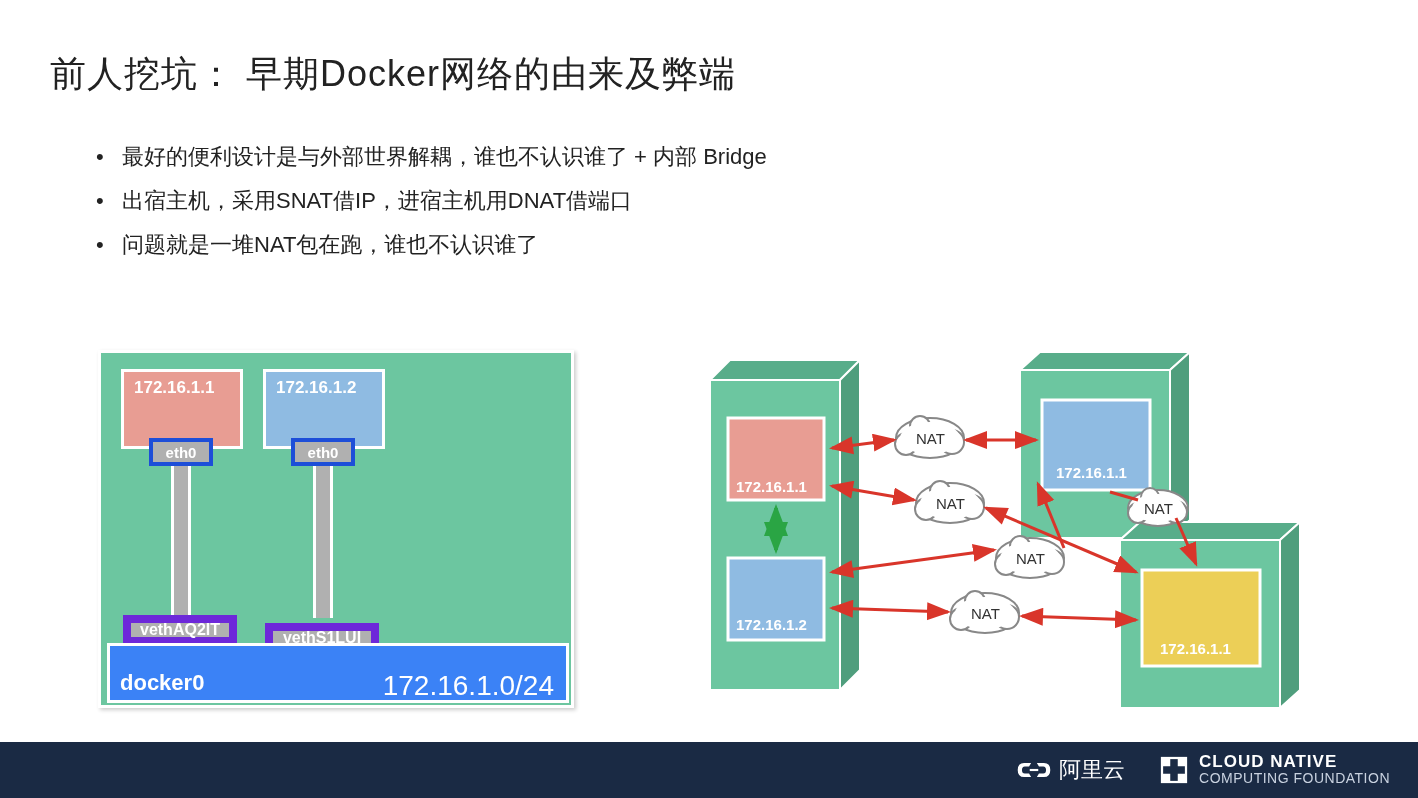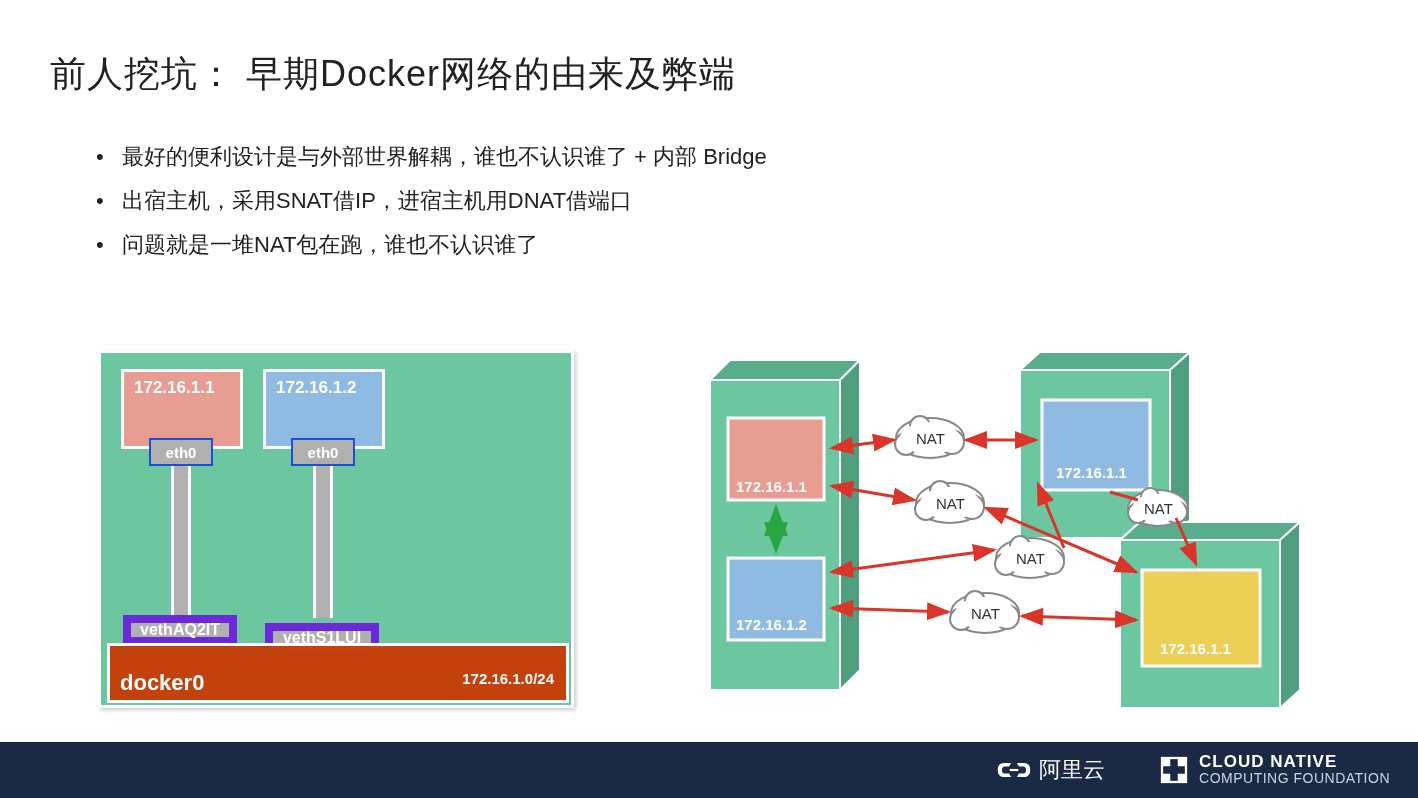--- a/index.html
+++ b/index.html
@@ -40,71 +40,71 @@
     border: 3px solid #fff;
     color: #fff; font-weight: bold; font-size: 17px;
     padding: 6px 10px 0 10px;
   }
   .ld-red  { background: #e89d93; }
   .ld-blue { background: #8fbbe2; }
   .ld-c1 { left: 20px;  top: 16px; width: 122px; height: 80px; }
   .ld-c2 { left: 162px; top: 16px; width: 122px; height: 80px; }
   .ld-eth {
     position: absolute; width: 64px; height: 28px;
-    background: #b0b0b0; border: 2px solid #1d4ed8;
+    background: #b0b0b0; border: 4px solid #1d4ed8;
     color: #fff; font-size: 15px; font-weight: bold;
     display: flex; align-items: center; justify-content: center;
   }
   .ld-eth1 { left: 48px;  top: 85px; }
   .ld-eth2 { left: 190px; top: 85px; }
   .ld-pipe {
     position: absolute; width: 20px; background: #b0b0b0;
     border-left: 3px solid #fff; border-right: 3px solid #fff;
   }
   .ld-p1 { left: 70px;  top: 113px; height: 152px; }
   .ld-p2 { left: 212px; top: 113px; height: 152px; }
   .ld-veth {
     position: absolute; height: 30px; background: #b0b0b0;
     border: 8px solid #6d28d9; color: #fff; font-size: 16px; font-weight: bold;
     display: flex; align-items: center; justify-content: center;
   }
   .ld-v1 { left: 22px;  top: 262px; width: 114px; }
   .ld-v2 { left: 164px; top: 270px; width: 114px; }
   .ld-docker0 {
     position: absolute; left: 6px; top: 290px; width: 462px; height: 60px;
-    background: #c2410c; border: 3px solid #fff;
+    background: #3b82f6; border: 3px solid #fff;
   }
   .ld-docker0 .dl {
     position: absolute; left: 10px; top: 24px;
     color: #fff; font-size: 22px; font-weight: bold;
   }
   .ld-docker0 .dr {
     position: absolute; right: 12px; top: 24px;
-    color: #fff; font-size: 15px; font-weight: bold;
+    color: #fff; font-size: 28px; font-weight: normal;
   }
 
   
   .right-diag {
     position: absolute; left: 700px; top: 340px;
     width: 630px; height: 380px;
   }
   .right-diag svg { position: absolute; left: 0; top: 0; }
   .rd-label {
     position: absolute; color: #fff; font-size: 15px; font-weight: bold;
   }
   .rd-nat {
     position: absolute; color: #333; font-size: 15px;
   }
 
   
   .footer {
     position: absolute; left: 0; bottom: 0; width: 100%; height: 56px;
     background: #1a2a44;
     display: flex; align-items: center; justify-content: flex-end;
-    padding-right: 28px; gap: 54px;
+    padding-right: 28px; gap: 34px;
     color: #fff;
   }
   .aliyun { display: flex; align-items: center; gap: 8px; font-size: 22px; font-weight: 500; }
   .aliyun svg { width: 34px; height: 34px; }
   .cncf { display: flex; align-items: center; gap: 10px; }
   .cncf svg { width: 30px; height: 30px; }
   .cncf .t1 { font-size: 17px; font-weight: 700; letter-spacing: 1px; line-height: 1; }
   .cncf .t2 { font-size: 14px; letter-spacing: 0.5px; color: #c9d2e0; line-height: 1.2; }
 </style>
 </head>

